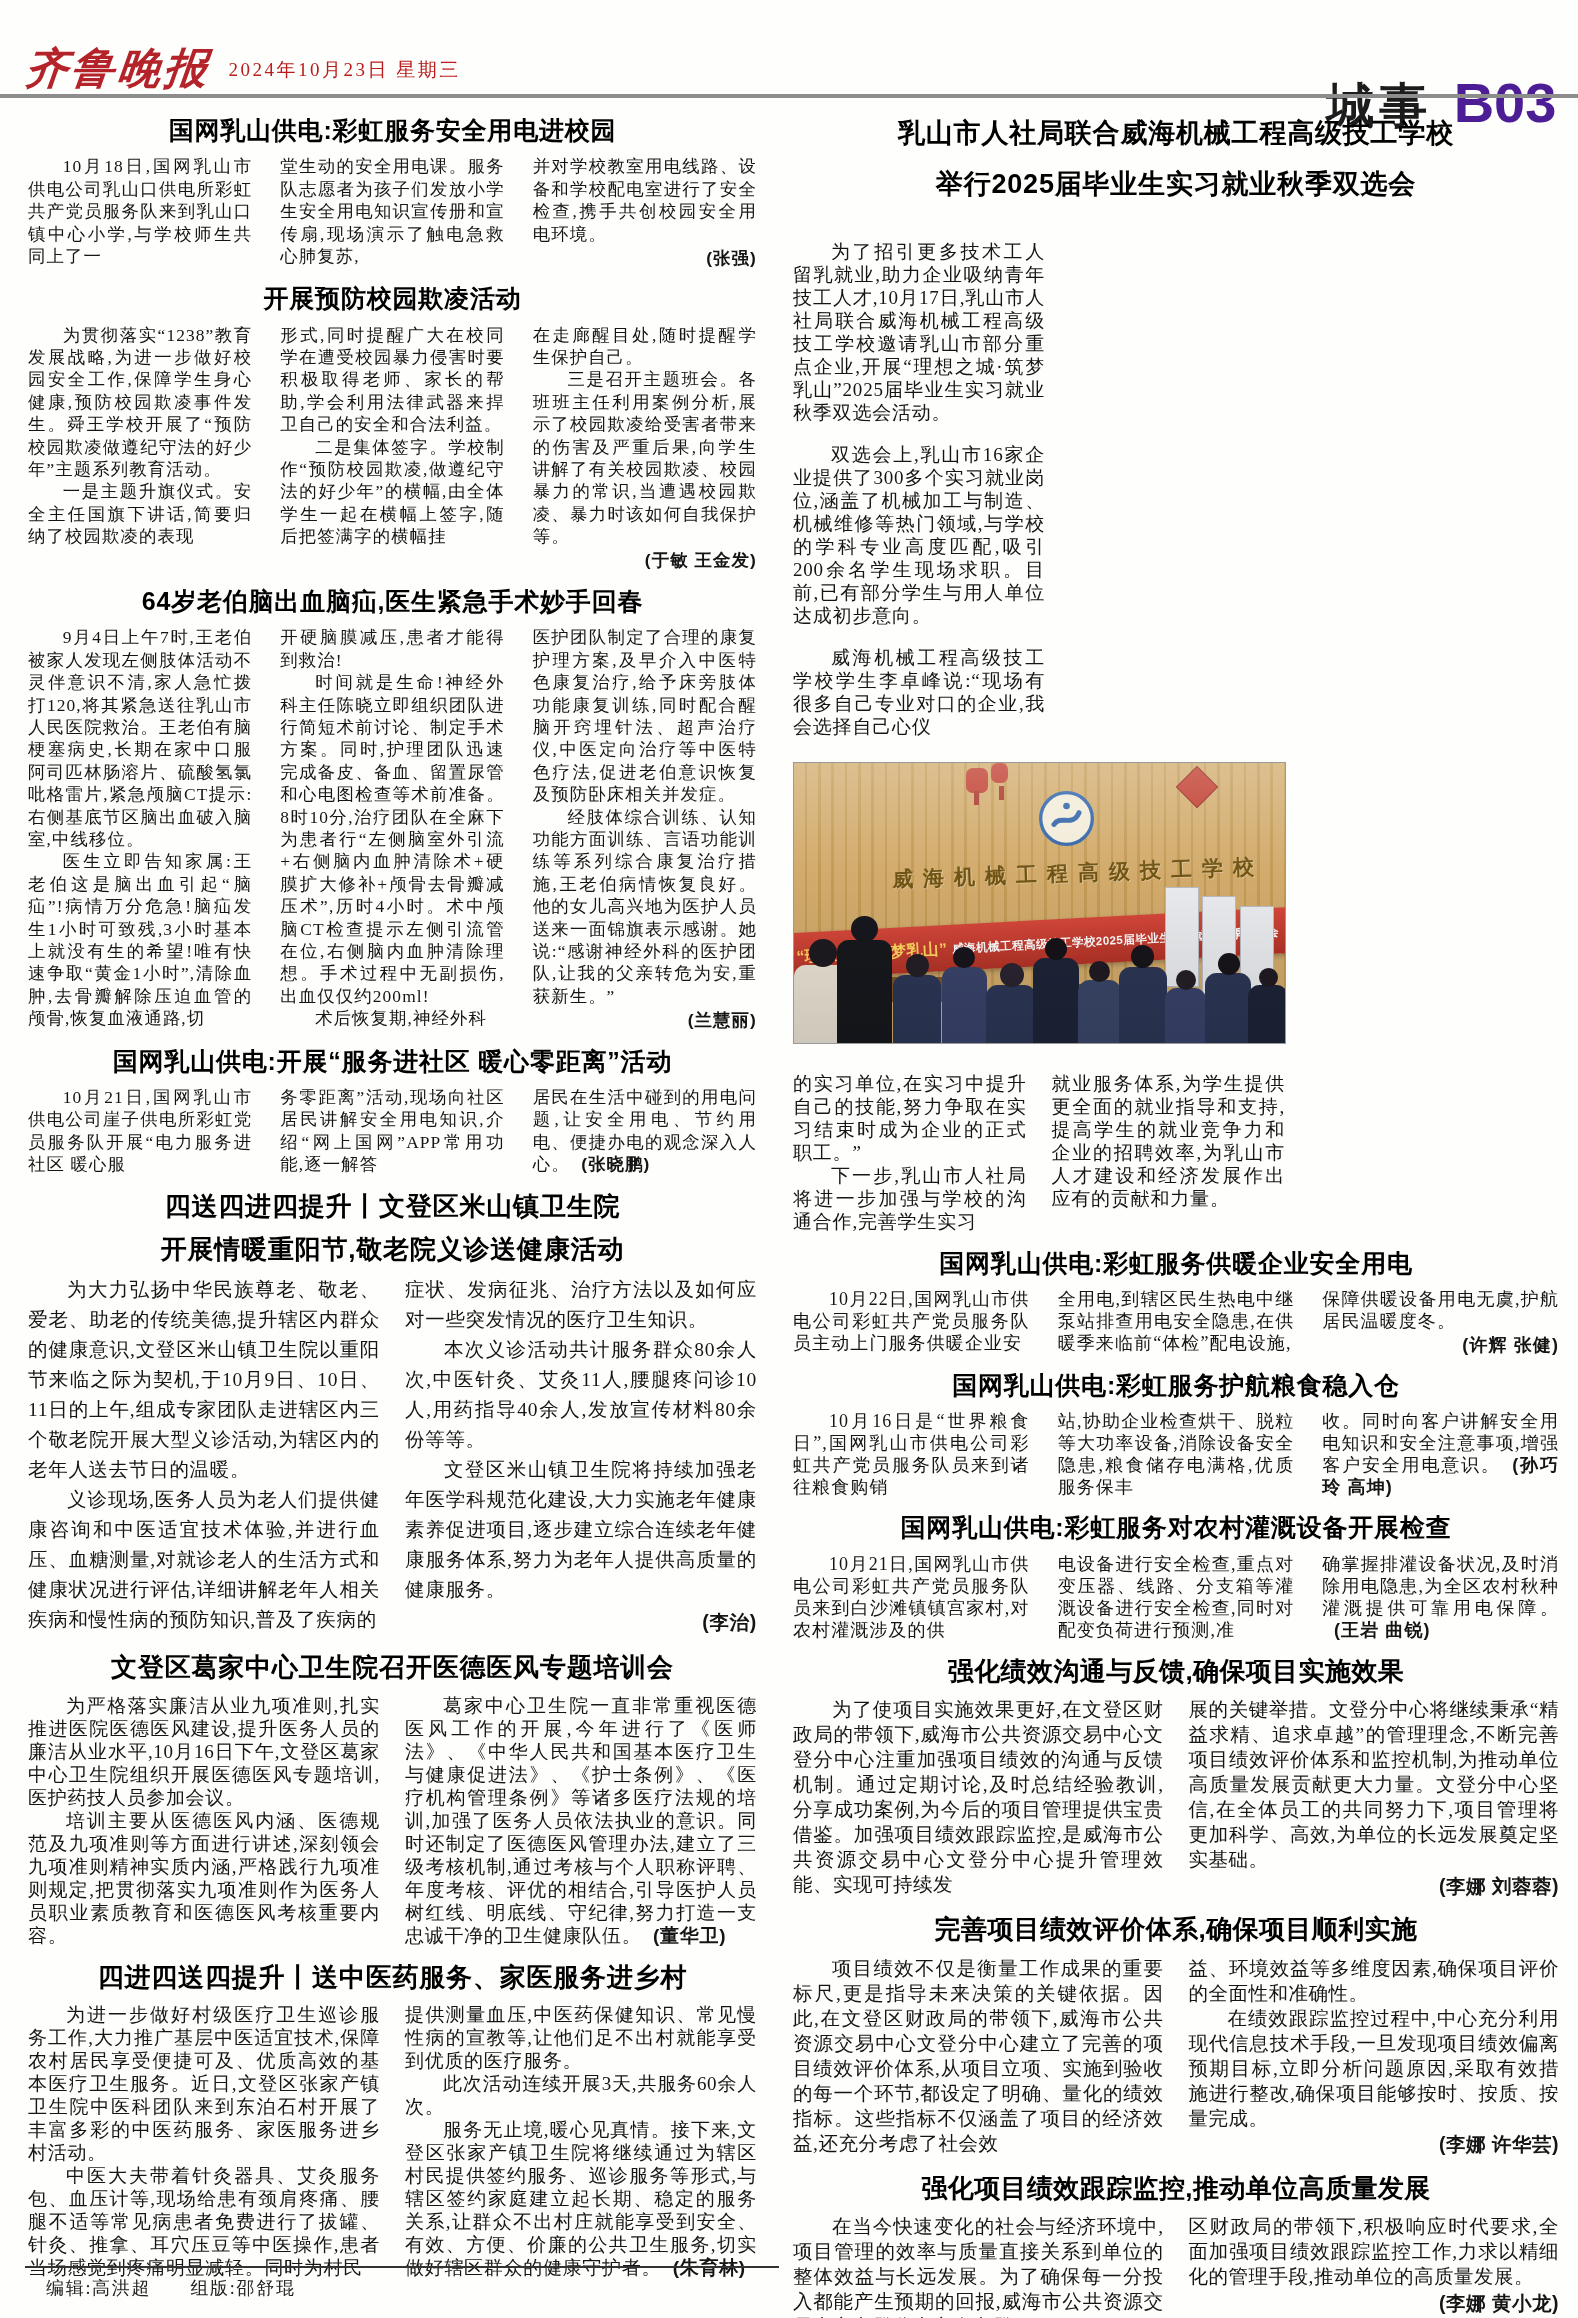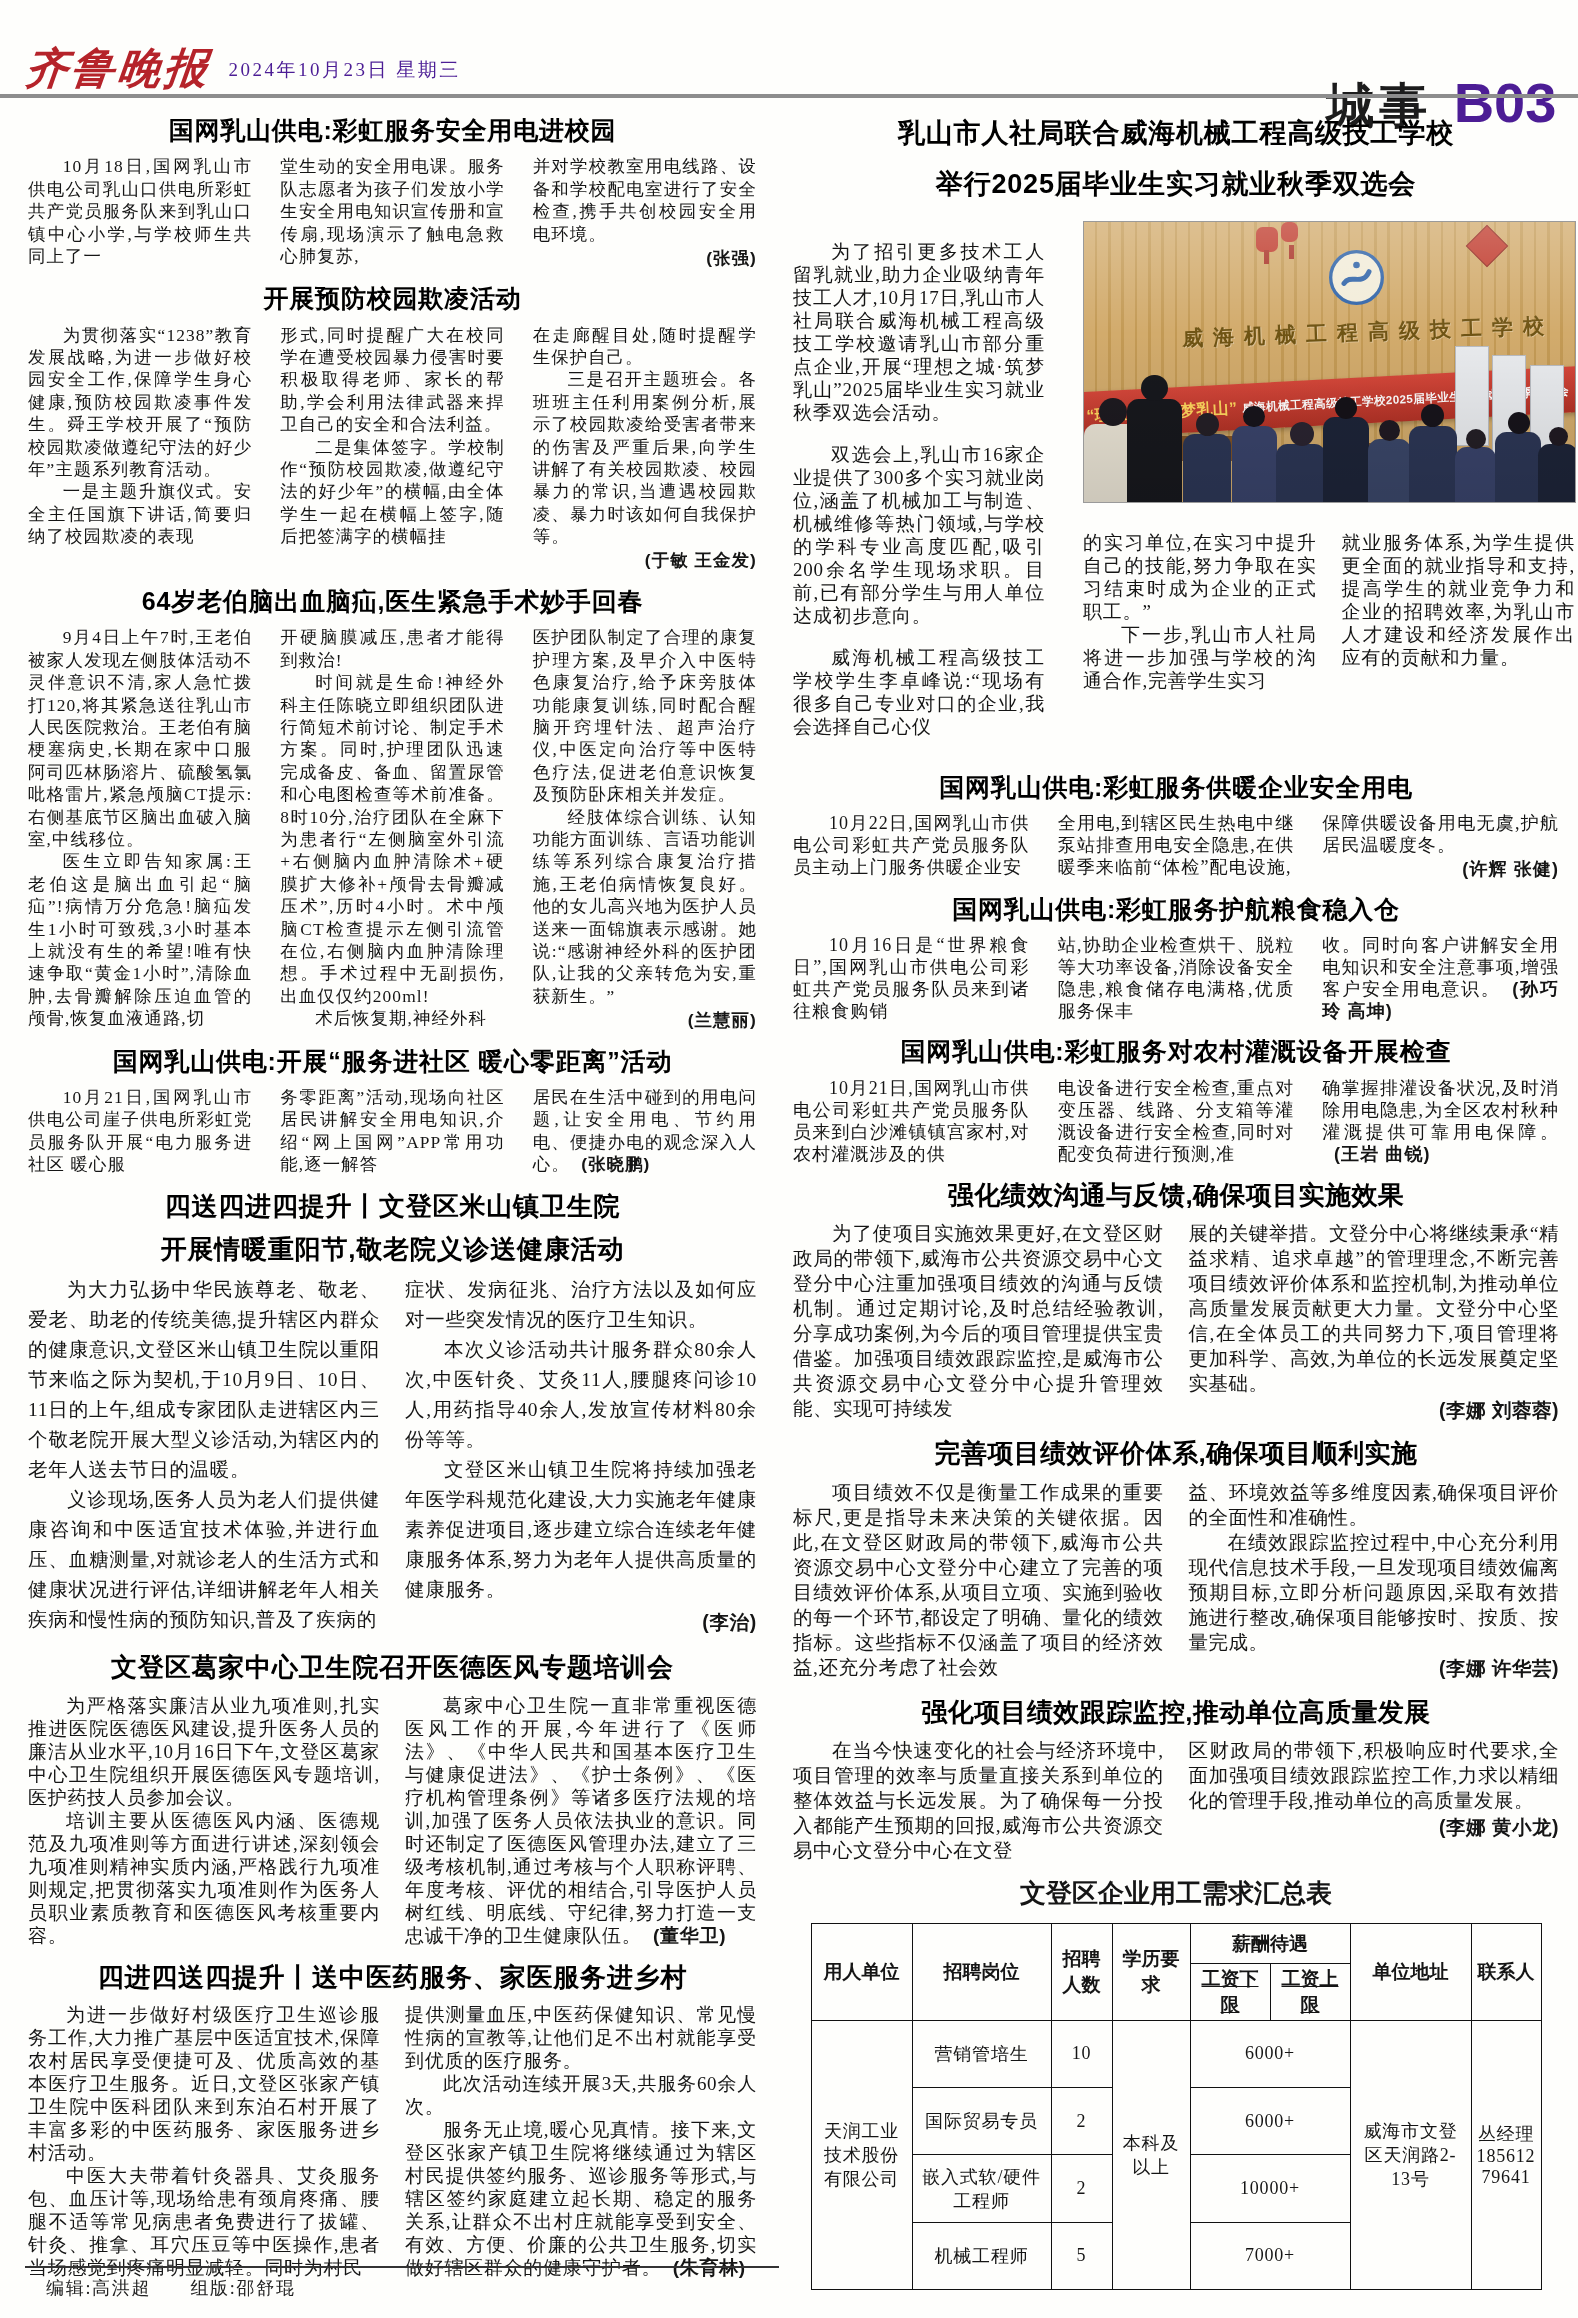--- a/index.html
+++ b/index.html
@@ -8,21 +8,21 @@
     background:#fefefc; color:#151515; overflow:hidden;
     font-family:"Liberation Serif", serif;
   }
   
   .masthead { position:absolute; left:25px; top:40px; white-space:nowrap; }
   .logo {
     display:inline-block; color:#b5232a; font-weight:700; font-style:italic;
     font-size:43px; letter-spacing:3.3px; transform:skewX(-6deg);
     font-family:"Liberation Serif", serif;
   }
-  .issue-date { display:inline-block; margin-left:15px; font-size:19px; letter-spacing:2.5px; vertical-align:6.6px; color:#4c1d95; }
+  .issue-date { display:inline-block; margin-left:15px; font-size:19px; letter-spacing:2.5px; vertical-align:6.6px; color:#b91c1c; }
   .section-wrap { position:absolute; right:21.6px; top:30px; white-space:nowrap; }
   .section-name { display:inline-block; font-size:48px; font-weight:700; color:#1c1c1c; letter-spacing:5px; font-family:"Liberation Sans", sans-serif;margin-top:44px; }
   .page-no { display:inline-block; font-size:56px; font-weight:700; color:#4c1d95; margin-left:18px; font-family:"Liberation Sans", sans-serif; }
   .header-rule { position:absolute; left:0; top:94px; width:1578px; height:4.1px; background:#8d8d8d; }
 
   
   .columns-wrap { position:absolute; left:28px; top:109px; width:1532px; display:flex; gap:36px; }
   .half-left  { width:729px; flex:none; }
   .half-right { width:766px; flex:none; }
 
@@ -49,21 +49,21 @@
   .f24  { font-size:19.5px; line-height:30px;   letter-spacing:0.7px; }
   .f24b { font-size:19px;   line-height:23px;   letter-spacing:0.7px; }
   .fr3  { font-size:18px; line-height:22px; letter-spacing:1.1px; }
   .fr2  { font-size:19.5px; line-height:25px;   letter-spacing:0.5px; }
   .fr1  { font-size:19px;   line-height:23px; letter-spacing:0.8px; }
 
   .sig { text-align:right; font-weight:700; font-family:"Liberation Sans", sans-serif; margin-top:1.7px; }
   .sig-inline { font-weight:700; font-family:"Liberation Sans", sans-serif; padding-left:11.6px; }
 
   
-  .r1-body { display:flex; gap:38px; margin-top:18px; }
+  .r1-body { display:flex; gap:5px; margin-top:18px;flex-direction:column; }
   .r1-col1 { width:252px; flex:none; text-align:justify; }
   .r1-right { width:492px; flex:none; }
   .r1-sub { display:flex; gap:25px; margin-top:28px; }
 
   .photo { position:relative; width:491px; height:280px; overflow:hidden; border:0.8px solid #9a9a9a; background:#c9a464; }
   .wall { position:absolute; inset:0;
     background:repeating-linear-gradient(90deg,#d2ab6c 0 10.8px,#c39a55 10.8px 13.3px);
   }
   .wall-shade { position:absolute; inset:0; background:linear-gradient(180deg,rgba(255,255,255,.25),rgba(0,0,0,0) 40%,rgba(0,0,0,.12)); }
   .wall-text {

